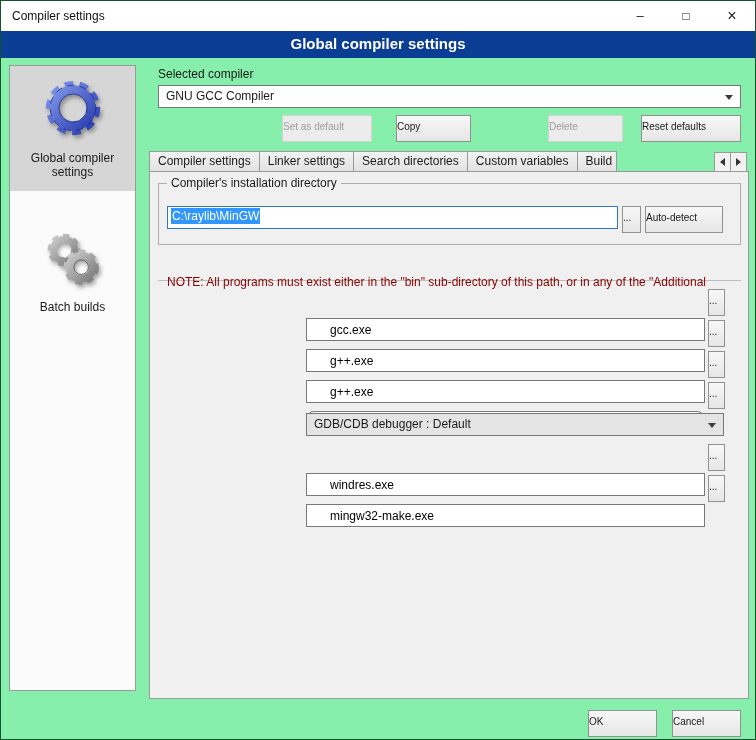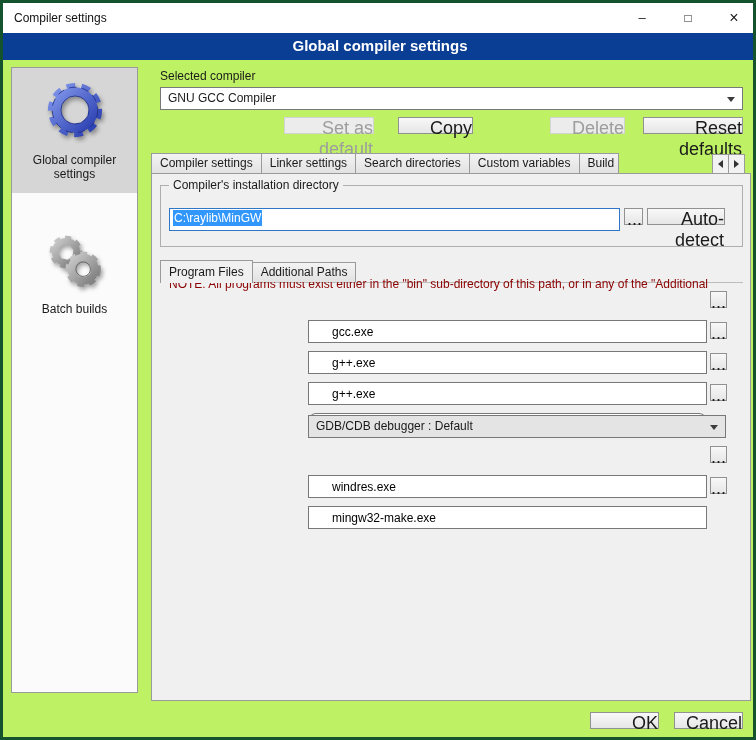--- a/index.html
+++ b/index.html
@@ -1,18 +1,18 @@
 <!DOCTYPE html>
 <html><head>
 <meta charset="utf-8">
 <style>
   * { box-sizing: border-box; margin: 0; padding: 0; }
   html,body { width:756px; height:740px; }
   body { font-family:"Liberation Sans", sans-serif; font-size:12px; color:#1a1a1a; background:#fff; position:relative; }
-  .window { position:absolute; inset:0; background:#bef264; border:3px solid #14532d; overflow:hidden; }
+  .window { position:absolute; inset:0; background:#86efac; border:1px solid #14532d; overflow:hidden; }
 
   
   .titlebar { position:absolute; left:0; top:0; width:754px; height:30px; background:#fff; display:flex; align-items:center; }
   .titlebar .title { padding-left:11px; font-size:12px; color:#111; }
   .caption-buttons { position:absolute; right:0; top:0; height:30px; display:flex; }
   .cap { width:46px; height:30px; text-align:center; line-height:30px; color:#1a1a1a; font-size:13px; }
   .cap.max { font-size:12px; }
   .cap.close { font-size:16px; }
 
   
@@ -22,22 +22,22 @@
   
   .sidebar { position:absolute; left:8px; top:64px; width:127px; height:626px; background:#fbfbfb; border:1px solid #9a9a9a; }
   .side-item { text-align:center; padding:11px 3px 12px; }
   .side-item.selected { background:#d6d6d6; }
   .side-item + .side-item { margin-top:12px; }
   .side-item:last-child { margin-top:28px; }
   .side-icon { display:block; margin:0 auto; filter:drop-shadow(2px 3px 2px rgba(0,0,0,.35)); }
   .side-label { margin-top:12px; line-height:14px; }
 
   
-  .btn { position:absolute; height:17px; background:linear-gradient(#f8f8f8,#e6e6e6); border:1px solid #919191;
-         text-align:right; line-height:21px; font-size:18px; }
+  .btn { position:absolute; height:27px; background:linear-gradient(#f8f8f8,#e6e6e6); border:1px solid #919191;
+         text-align:left; line-height:21px; font-size:10px; }
   .btn.disabled { background:#ececec; border-color:#d3d3d3; color:#9d9d9d; }
   .tinput { position:absolute; height:23px; border:1px solid #787878; background:#fff; padding:0 23px; font:12px "Liberation Sans",sans-serif;margin-top:29px; }
   .combo { position:absolute; height:23px; border:1px solid #787878; background:#fff; line-height:21px; padding:0 22px 0 7px;
            white-space:nowrap; overflow:hidden; }
   .combo.gray { background:#e4e4e4; }
   .combo .arr { position:absolute; right:7px; top:9px; width:0; height:0; border:4px solid transparent; border-top:5px solid #3c3c3c; border-bottom:none; }
 
   .field-label { position:absolute; left:165px; line-height:23px; }
 
   
@@ -156,24 +156,20 @@
   <div class="groupbox">
     <span class="gtitle">Compiler's installation directory</span>
   </div>
   <div class="dir-input">
     <span class="sel">C:\raylib\MinGW</span>
   </div>
   <div class="btn z3" style="left:621px; top:205px; width:19px;">...</div>
   <div class="btn z3" style="left:644px; top:205px; width:78px;">Auto-detect</div>
   <div class="note">NOTE: All programs must exist either in the "bin" sub-directory of this path, or in any of the "Additional</div>
 
-  <div class="subtabs">
-    <div class="tab active">Program Files</div>
-    <div class="tab">Additional Paths</div>
-  </div>
   <div class="subtab-line"></div>
 
   <div class="field-label" style="top:288px;">C compiler:</div>
   <input class="tinput z3" style="left: 305px; top: 288px; width: 399px;" value="gcc.exe">
   <div class="btn z3" style="left:707px; top:288px; width:17px;">...</div>
 
   <div class="field-label" style="top:319px;">C++ compiler:</div>
   <input class="tinput z3" style="left: 305px; top: 319px; width: 399px;" value="g++.exe">
   <div class="btn z3" style="left:707px; top:319px; width:17px;">...</div>
 

